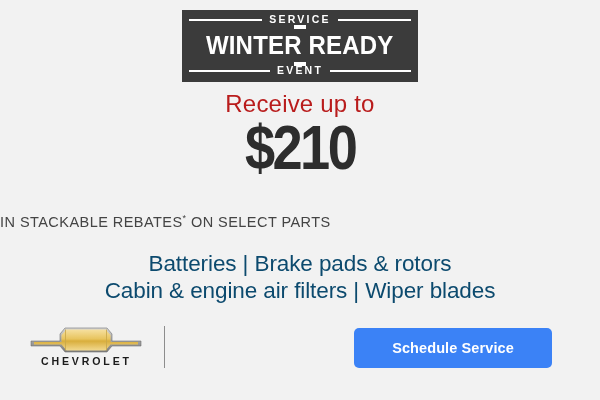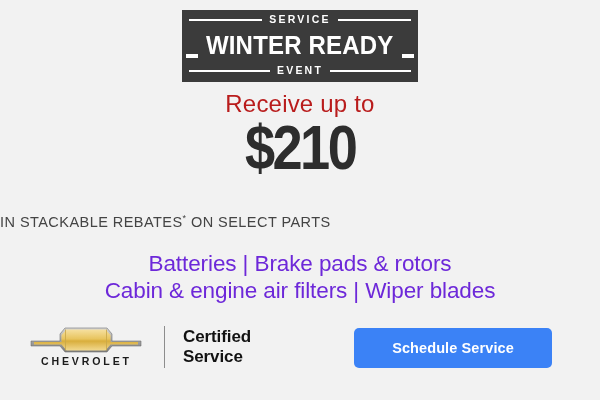--- a/index.html
+++ b/index.html
@@ -86,26 +86,27 @@
     align-items: center;
     gap: 5px;
   }
   .dashes .dash {
     width: 12px;
     height: 4px;
     background: #ffffff;
   }
   .badge-middle-row {
     display: flex;
-    align-items: flex-end;
+    align-items: center;
     justify-content: center;
     gap: 4px;
     width: 100%;
     box-sizing: border-box;
     padding: 0 6px;
+    flex-direction: column;
   }
 
   
   .receive {
     position: absolute;
     left: 0;
     top: 92px;
     width: 600px;
     text-align: center;
     font-size: 24px;
@@ -151,21 +152,21 @@
     vertical-align: super;
     line-height: 0;
   }
 
   .parts {
     position: absolute;
     left: 0;
     top: 250px;
     width: 600px;
     text-align: center;
-    color: #6d28d9;
+    color: #0c4a6e;
     font-size: 22.5px;
     font-weight: 400;
     line-height: 27px;
     letter-spacing: -0.1px;
   }
   .parts .line { white-space: nowrap; }
 
   
   .brand {
     position: absolute;
@@ -310,21 +311,17 @@
         <path d="M8 30 L8 35 L63 35 L73 47 L151 47 L161 35 L216 35 L216 30 L161 30 L161 16 L151 5 L73 5 L63 16 L63 30 Z" fill="url(#goldGrad)"></path>
 
         <rect x="70" y="5" width="2" height="42" fill="#c9a84a" opacity="0.85"></rect>
         <rect x="152" y="5" width="2" height="42" fill="#c9a84a" opacity="0.85"></rect>
       </svg>
       <div class="chev-word">CHEVROLET</div>
     </div>
 
     <div class="divider"></div>
 
-    <div class="certified">
-      <div>Certified</div>
-      <div>Service</div>
-    </div>
   </div>
 
   <button class="cta">Schedule Service</button>
 
 </div>
 
 </body></html>

